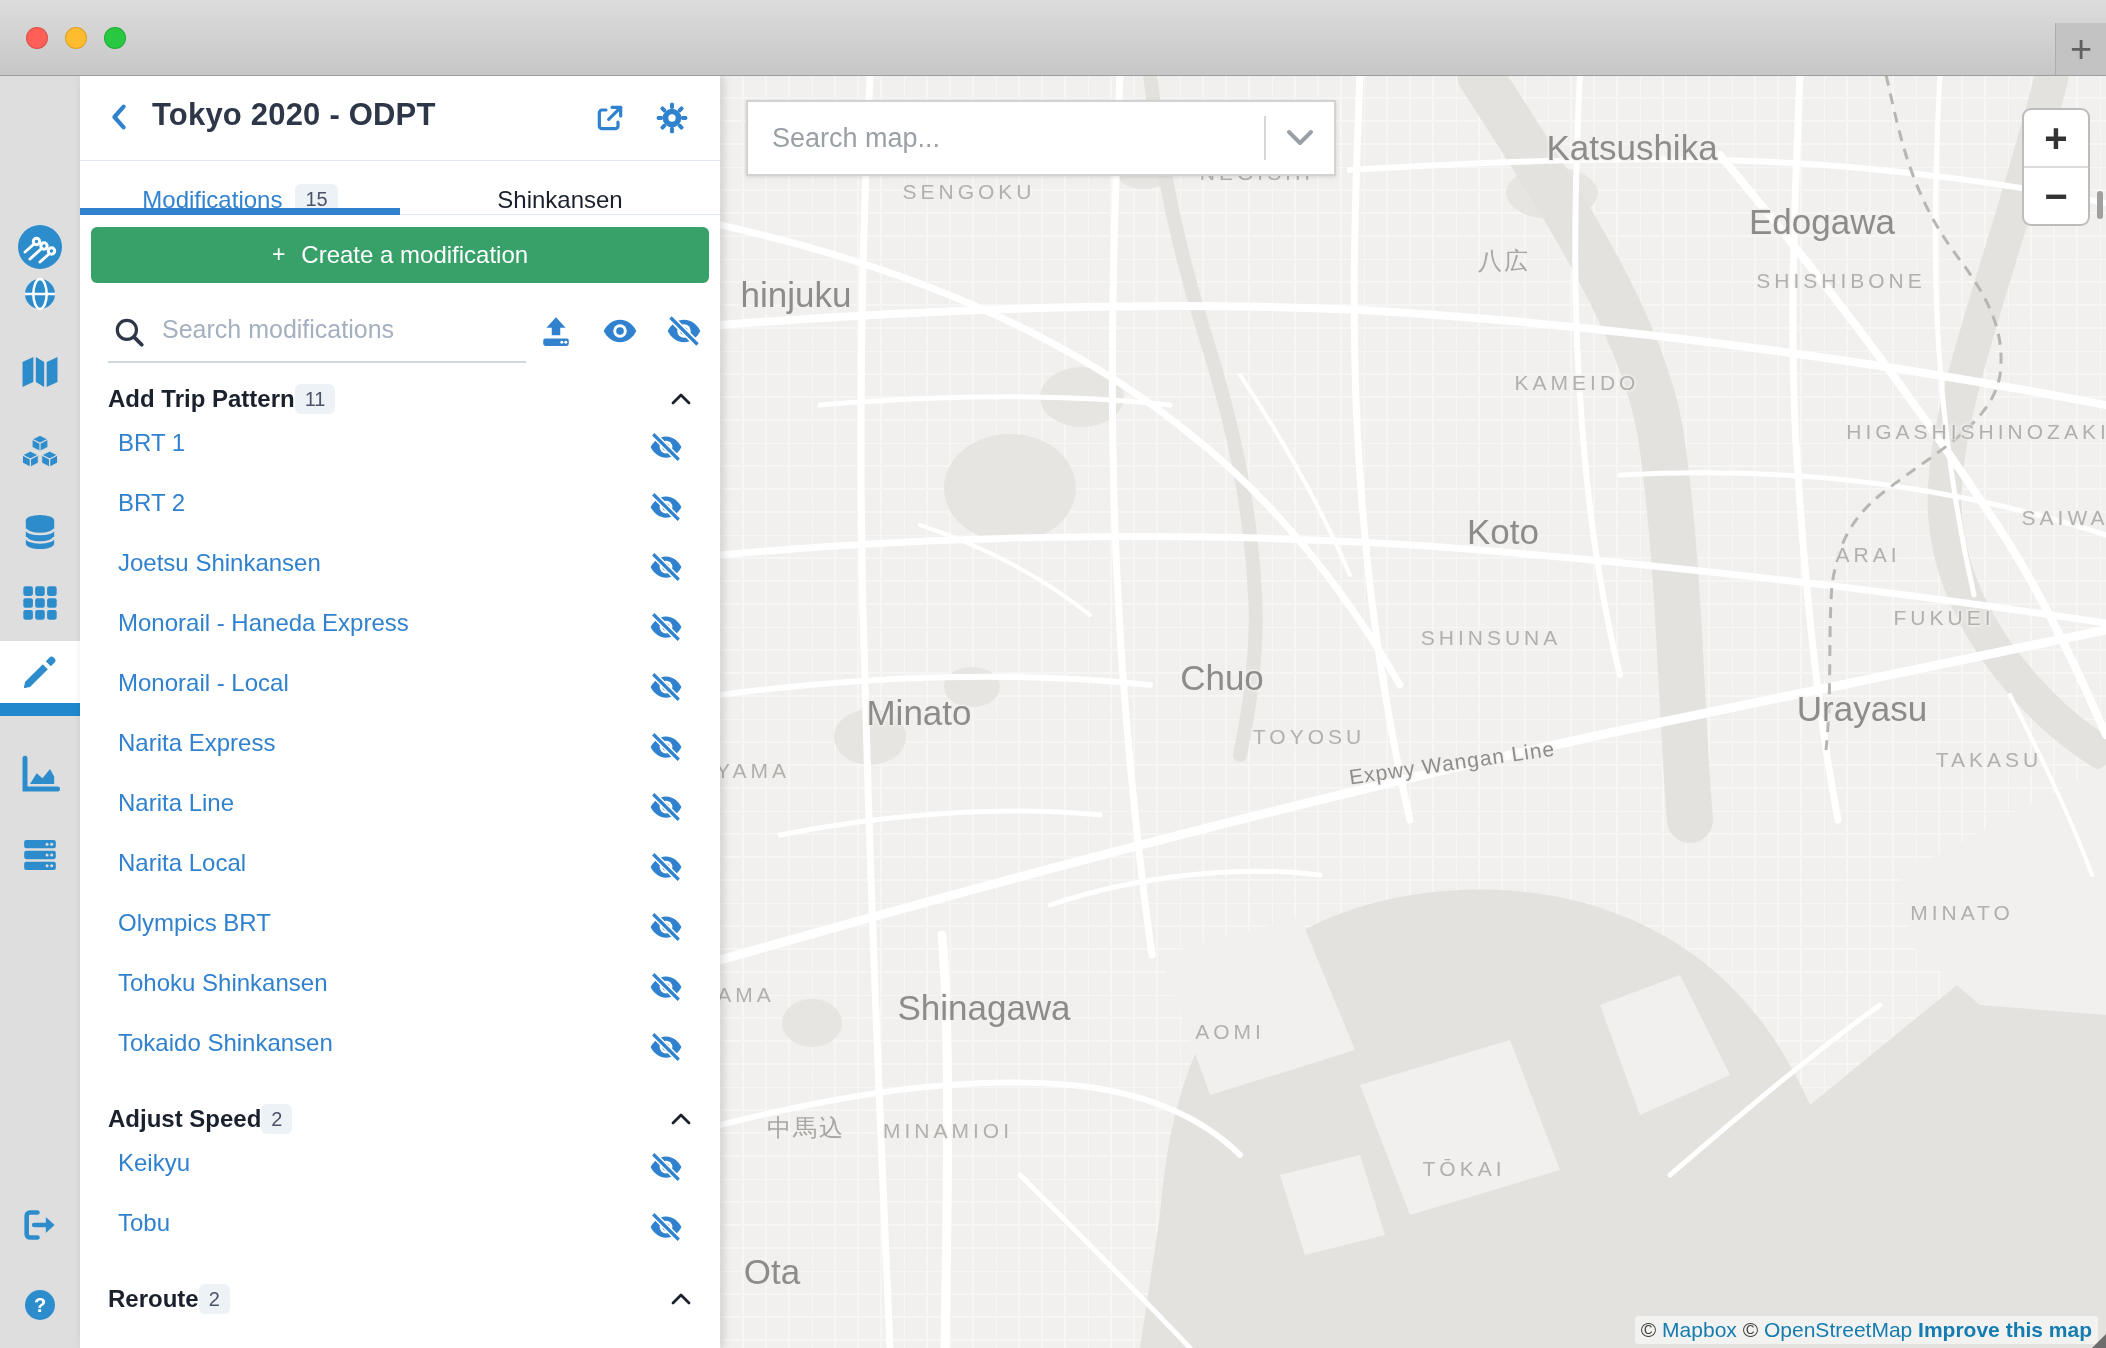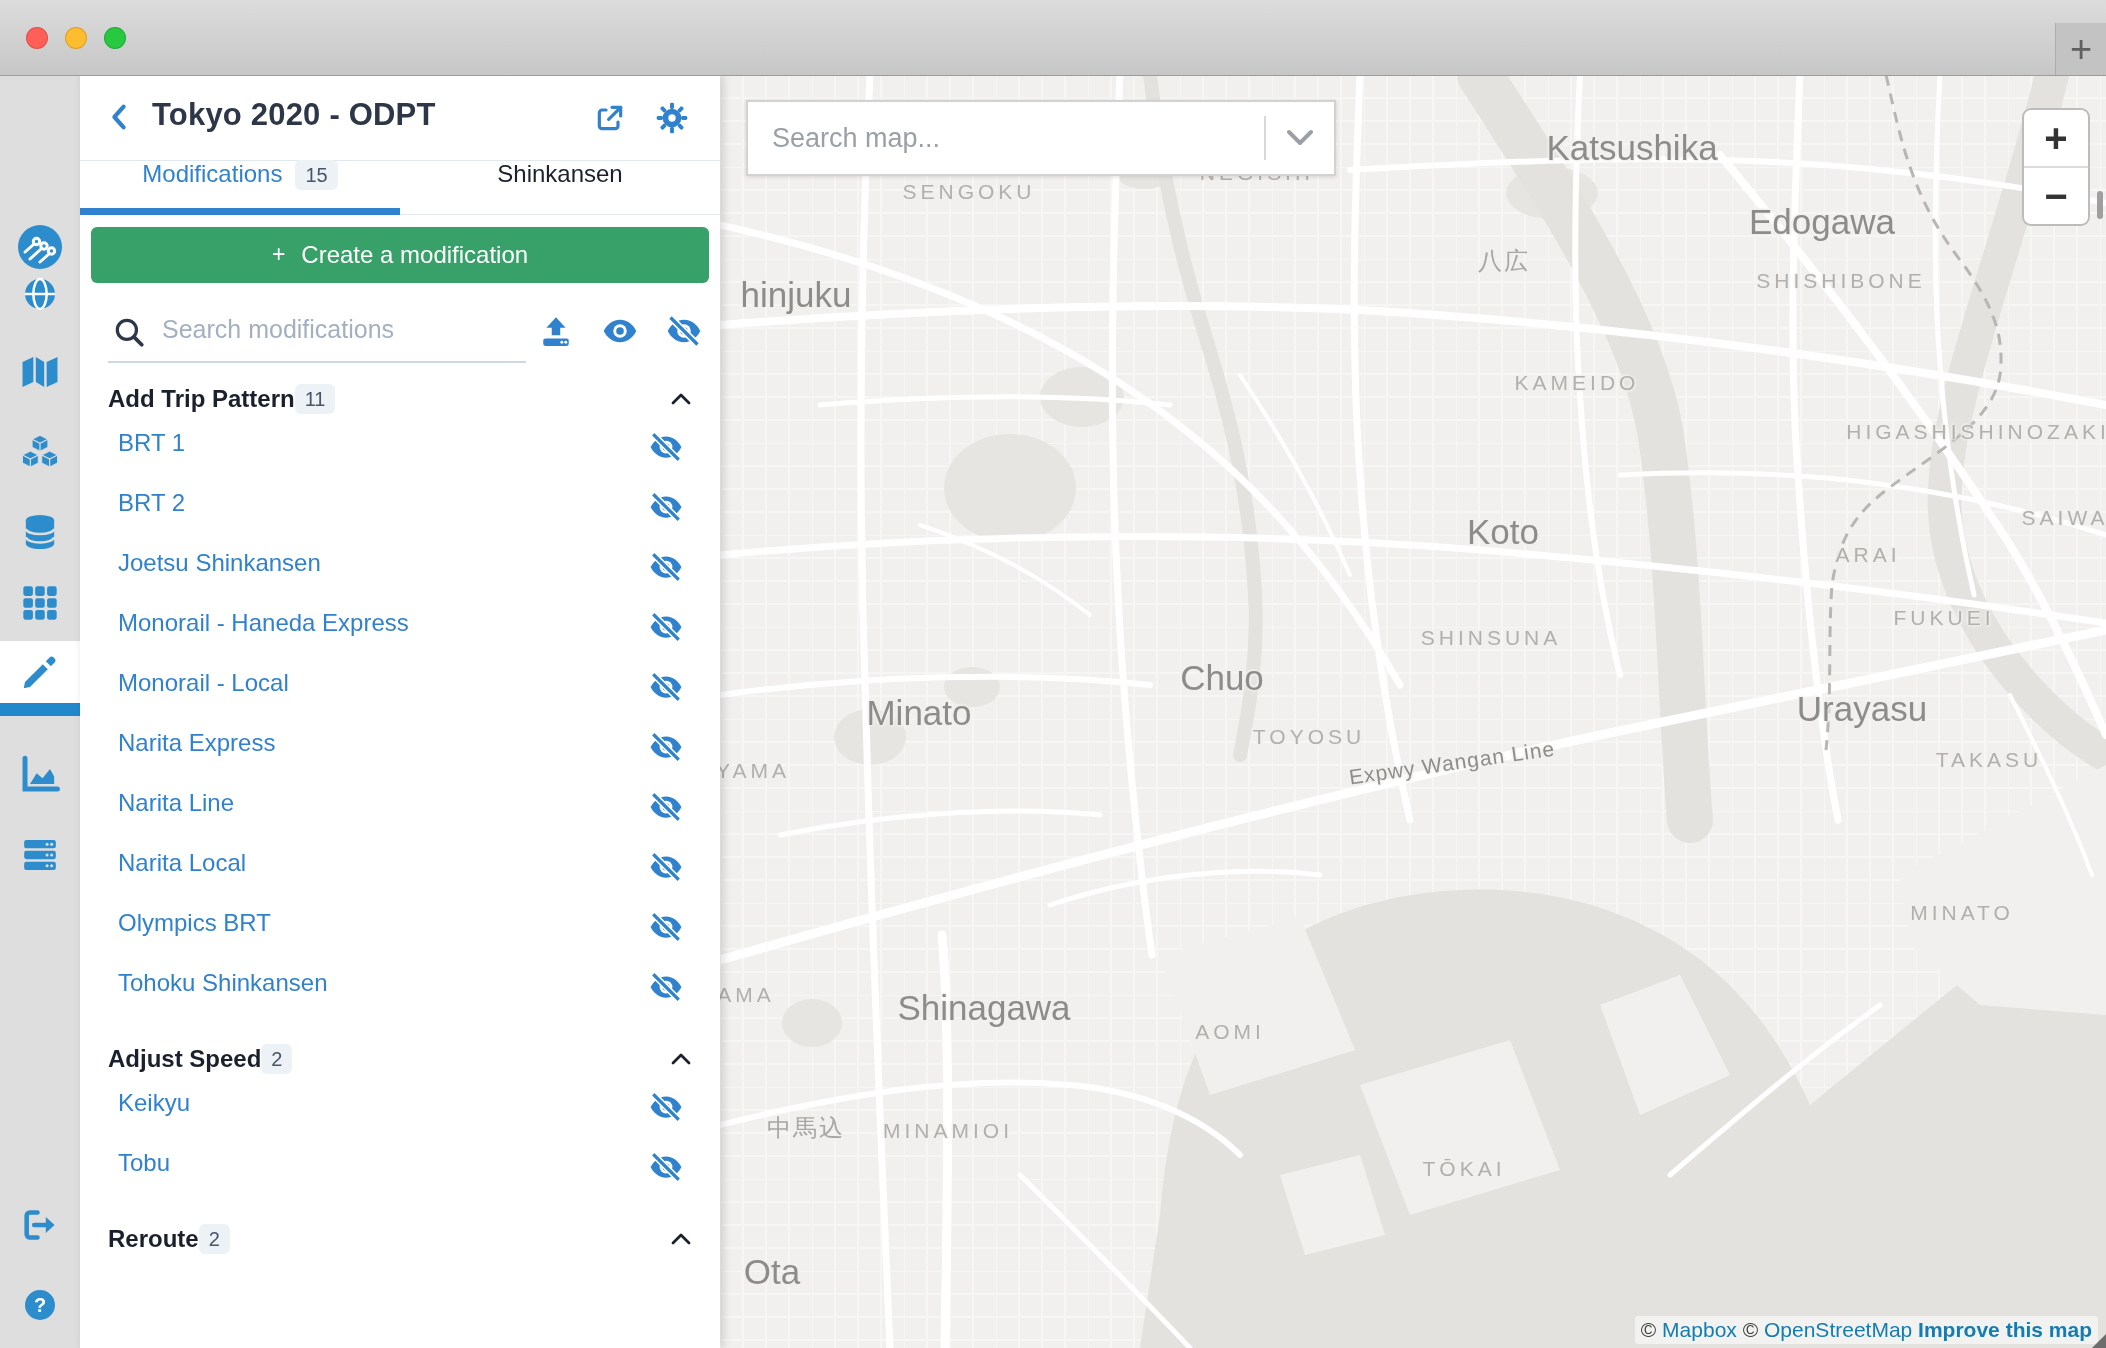--- a/index.html
+++ b/index.html
@@ -26,21 +26,21 @@
   
   .panel{position:absolute;left:80px;top:75px;width:640px;height:1273px;background:#fff;z-index:35;
     box-shadow:3px 0 9px rgba(0,0,0,.16)}
   .panel-header{position:absolute;left:0;top:0;width:100%;height:85px;border-bottom:1px solid #e2e8f0}
   .back-btn{position:absolute;left:22px;top:25px;width:34px;height:34px;display:flex;align-items:center;justify-content:center;cursor:pointer}
   .panel-title{position:absolute;left:72px;top:22px;font-size:31px;font-weight:700;color:#2d3748;letter-spacing:.2px}
   .hdr-ico{position:absolute;top:23px;width:40px;height:40px;display:flex;align-items:center;justify-content:center;cursor:pointer}
   .hdr-ico.extlink{left:510px}.hdr-ico.gear{left:572px}
 
   .tabs{position:absolute;left:0;top:85px;width:100%;height:54px;display:flex;border-bottom:1px solid #e2e8f0}
-  .tab{flex:1;display:flex;align-items:flex-start;justify-content:center;gap:13px;font-size:24px;cursor:pointer}
+  .tab{flex:1;display:flex;align-items:flex-end;justify-content:center;gap:13px;font-size:24px;cursor:pointer}
   .tab.active{color:#3182ce}
   .tab.inactive{color:#1a202c}
   .tab-underline{position:absolute;left:0;bottom:-1px;width:50%;height:7px;background:#3182ce}
   .badge{background:#edf2f7;color:#4a5568;font-size:20px;line-height:1;padding:5px 10px;border-radius:6px}
 
   .create-btn{position:absolute;left:11px;top:152px;width:618px;height:56px;background:#38a169;border:none;
     border-radius:6px;color:#fff;font-size:24px;font-family:inherit;display:flex;align-items:center;
     justify-content:center;gap:16px;cursor:pointer}
   .create-btn .plus{font-size:23px;position:relative;top:-1px}
 
@@ -587,20 +587,32 @@
                 <svg width="34" height="28" viewBox="0 0 32 26">
                   <path d="M16,3 C9,3 4,8 1.5,13 C4,18 9,23 16,23 C23,23 28,18 30.5,13 C28,8 23,3 16,3 Z" fill="#3182ce"></path>
                   <circle cx="16" cy="13" r="6" fill="#fff"></circle>
                   <circle cx="16" cy="13" r="3.4" fill="#3182ce"></circle>
                   <line x1="4" y1="1" x2="28" y2="25" stroke="#fff" stroke-width="6"></line>
                   <line x1="4" y1="1" x2="28" y2="25" stroke="#3182ce" stroke-width="3"></line>
                 </svg>
               </span>
             </div>
 
+            <div class="mod-row">
+              <a class="mod-link">Tokaido Shinkansen</a>
+              <span class="eye-btn">
+                <svg width="34" height="28" viewBox="0 0 32 26">
+                  <path d="M16,3 C9,3 4,8 1.5,13 C4,18 9,23 16,23 C23,23 28,18 30.5,13 C28,8 23,3 16,3 Z" fill="#3182ce"></path>
+                  <circle cx="16" cy="13" r="6" fill="#fff"></circle>
+                  <circle cx="16" cy="13" r="3.4" fill="#3182ce"></circle>
+                  <line x1="4" y1="1" x2="28" y2="25" stroke="#fff" stroke-width="6"></line>
+                  <line x1="4" y1="1" x2="28" y2="25" stroke="#3182ce" stroke-width="3"></line>
+                </svg>
+              </span>
+            </div>
           </div>
       </div>
 
       <div class="mod-section">
         <div class="mod-head">
           <span class="sec-label">Adjust Speed</span>
           <span class="badge">2</span>
           <span class="spacer"></span>
           <svg width="26" height="20" viewBox="0 0 26 20">
             <polyline points="5,14 13,6 21,14" fill="none" stroke="#1a202c" stroke-width="2.8" stroke-linecap="round" stroke-linejoin="round"></polyline>

